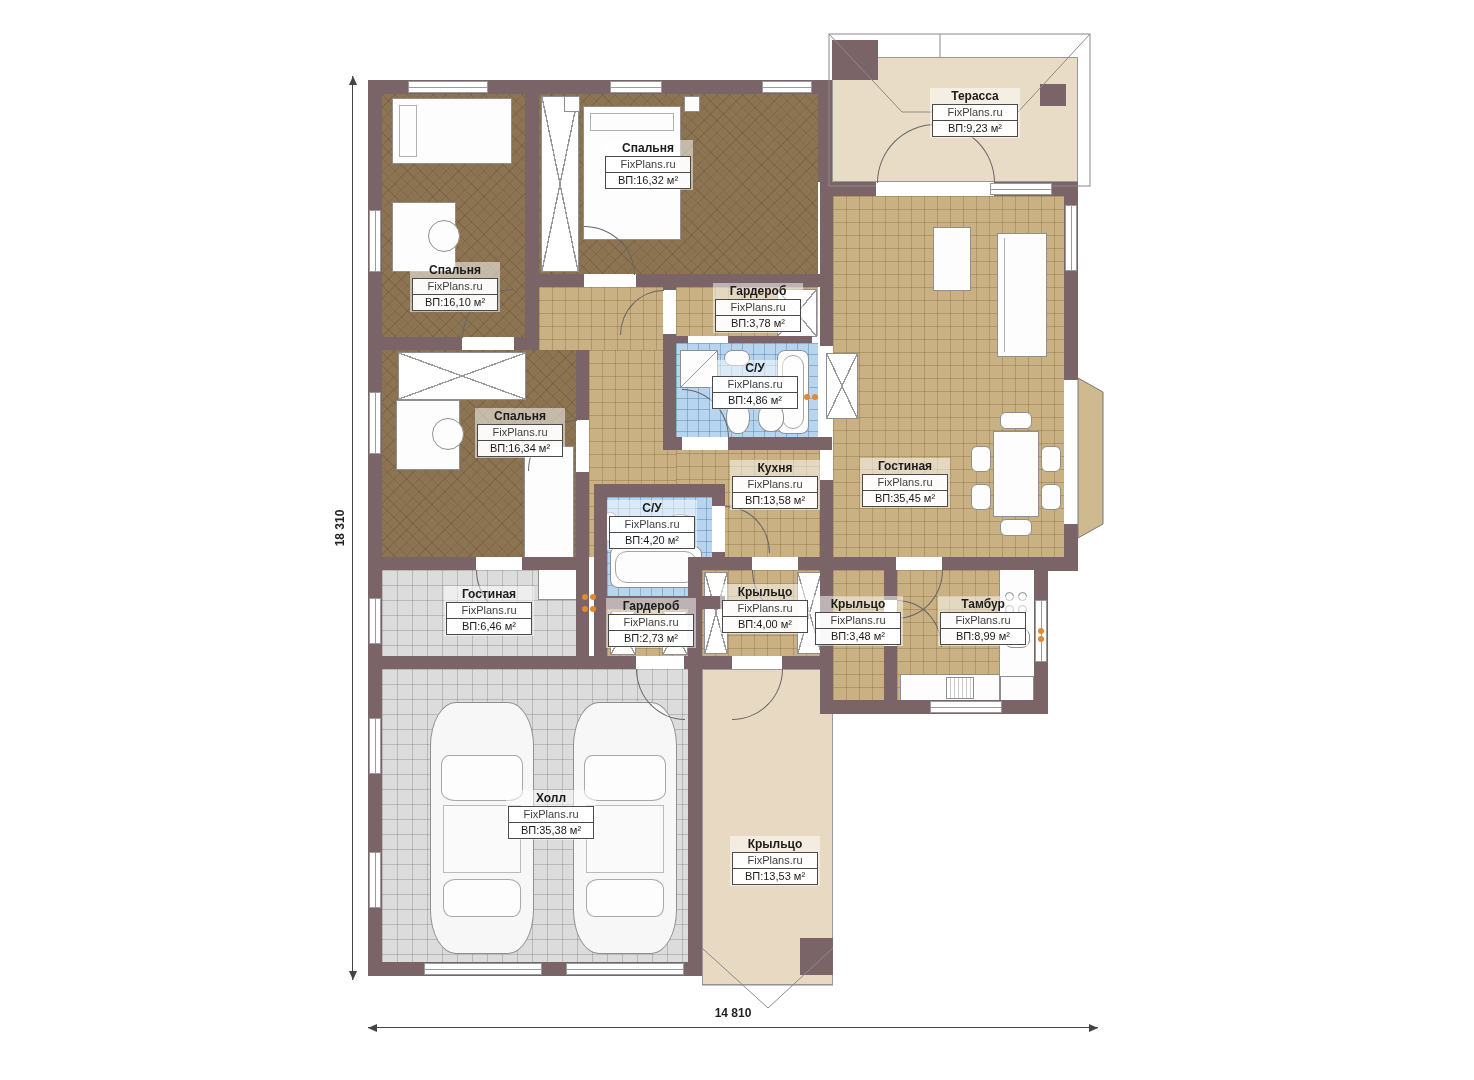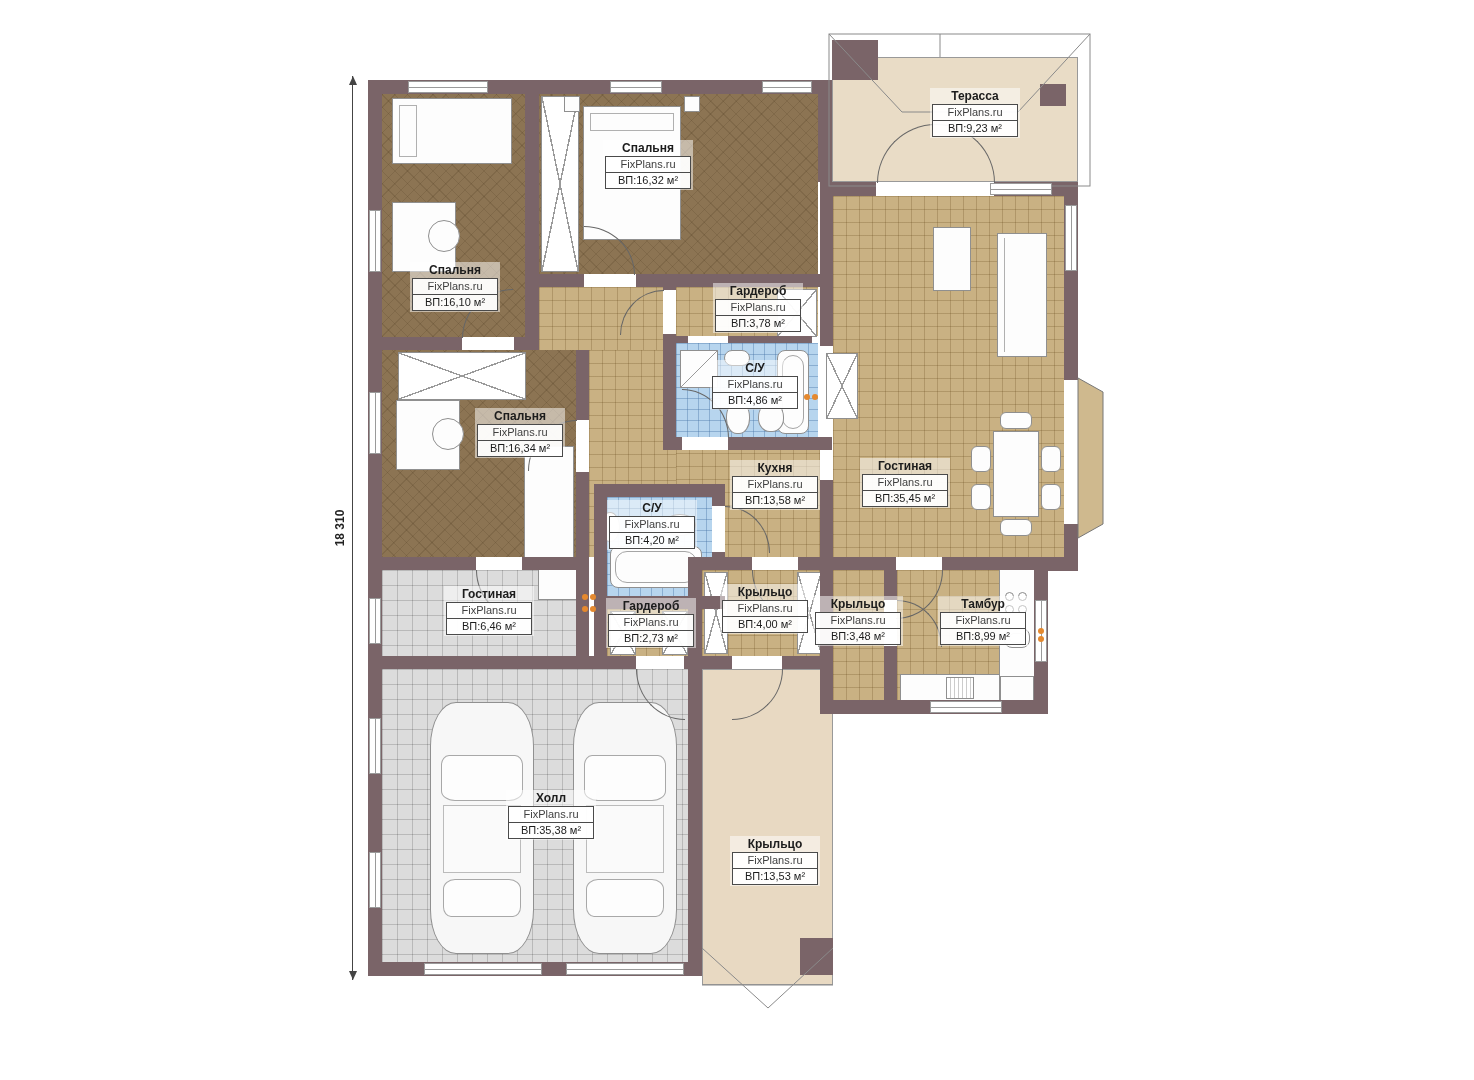--- a/index.html
+++ b/index.html
@@ -367,14 +367,18 @@
     <div class="rbox">
         <div class="wm">FixPlans.ru</div>
     <div class="ar">ВП:13,53 м²</div>
       </div>
   </div>
 
   <div class="dim dim-v" style="left:346px;top:76px;height:904px;width:12px;">
     <div class="dim-line-v"></div>
     <div class="dim-label v">18 310</div>
   </div>
+  <div class="dim dim-h" style="left:368px;top:1020px;width:730px;height:14px;">
+    <div class="dim-line-h"></div>
+    <div class="dim-label hh">14 810</div>
+  </div>
 
 </div>
 
 </body></html>

